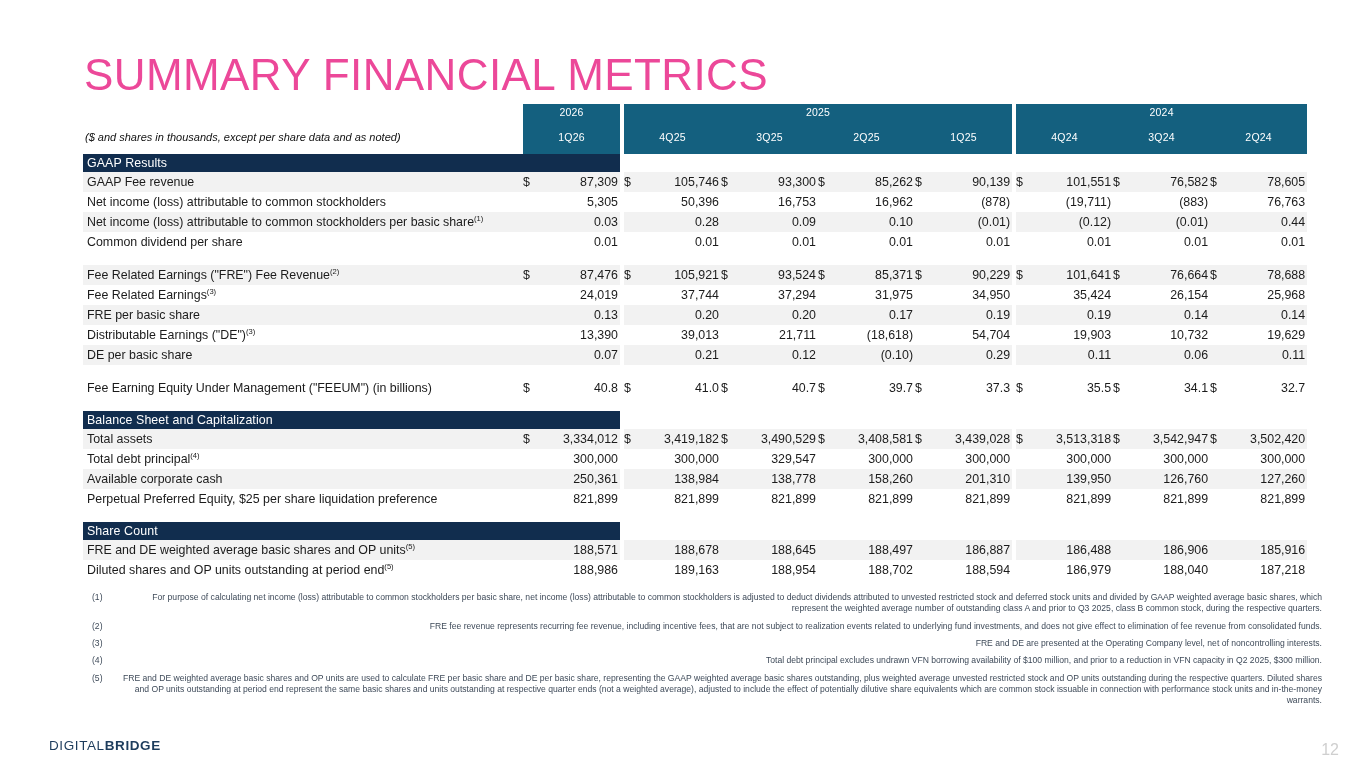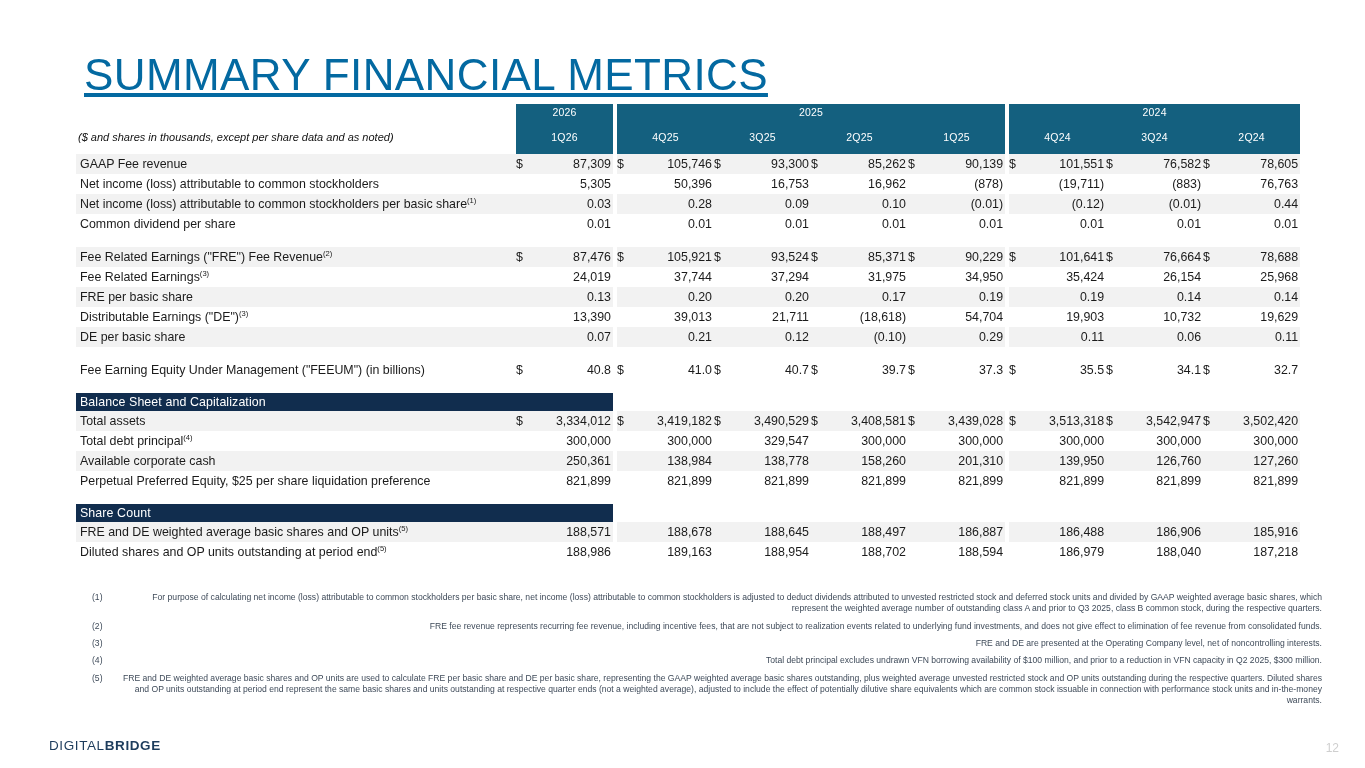--- a/index.html
+++ b/index.html
@@ -22,31 +22,30 @@
     background: #ffffff;
   }
 
   
   .title {
     position: absolute;
     left: 84px;
     top: 53px;
     font-size: 44px;
     letter-spacing: 0.4px;
-    color: #0369a1;
+    color: #ec4899;
     font-weight: 400;
     line-height: 1;
     white-space: nowrap;
-    text-decoration: underline;
   }
 
   
   .table-wrap {
     position: absolute;
-    left: 76px;
+    left: 83px;
     top: 104px;
     width: 1218px;
   }
   table.fin {
     border-collapse: collapse;
     width: 1218px;
     table-layout: fixed;
     font-size: 12.3px;
   }
   table.fin td, table.fin th {
@@ -174,21 +173,21 @@
     letter-spacing: 0.6px;
     color: #1d3c5c;
     margin-left: 19px;
   }
   .logo .lt { font-weight: 400; }
   .logo .bd { font-weight: bold; }
   .page-no {
     position: absolute;
     right: 26px;
     top: 741px;
-    font-size: 12px;
+    font-size: 16px;
     color: #cfcfcf;
   }
 </style>
 </head>
 <body>
 
 <div class="slide">
 
   <div class="title">SUMMARY FINANCIAL METRICS</div>
 
@@ -232,20 +231,24 @@
           <td class="qt-band" colspan="2">3Q25</td>
           <td class="qt-band" colspan="2">2Q25</td>
           <td class="qt-band" colspan="2">1Q25</td>
           <td class="band-spacer"></td>
           <td class="qt-band" colspan="2">4Q24</td>
           <td class="qt-band" colspan="2">3Q24</td>
           <td class="qt-band" colspan="2">2Q24</td>
         </tr>
       </thead>
       <tbody id="table-body">
+          <tr class="sec-row">
+            <td class="sec-head" colspan="3">GAAP Results</td>
+            <td colspan="16"></td>
+          </tr>
           <tr class="data-row shade">
             <td class="lbl">GAAP Fee revenue</td>
             <td class="cur">$</td>
             <td class="num">87,309</td>
             <td class="gap"></td>
             <td class="cur">$</td>
             <td class="num">105,746</td>
             <td class="cur">$</td>
             <td class="num">93,300</td>
             <td class="cur">$</td>

